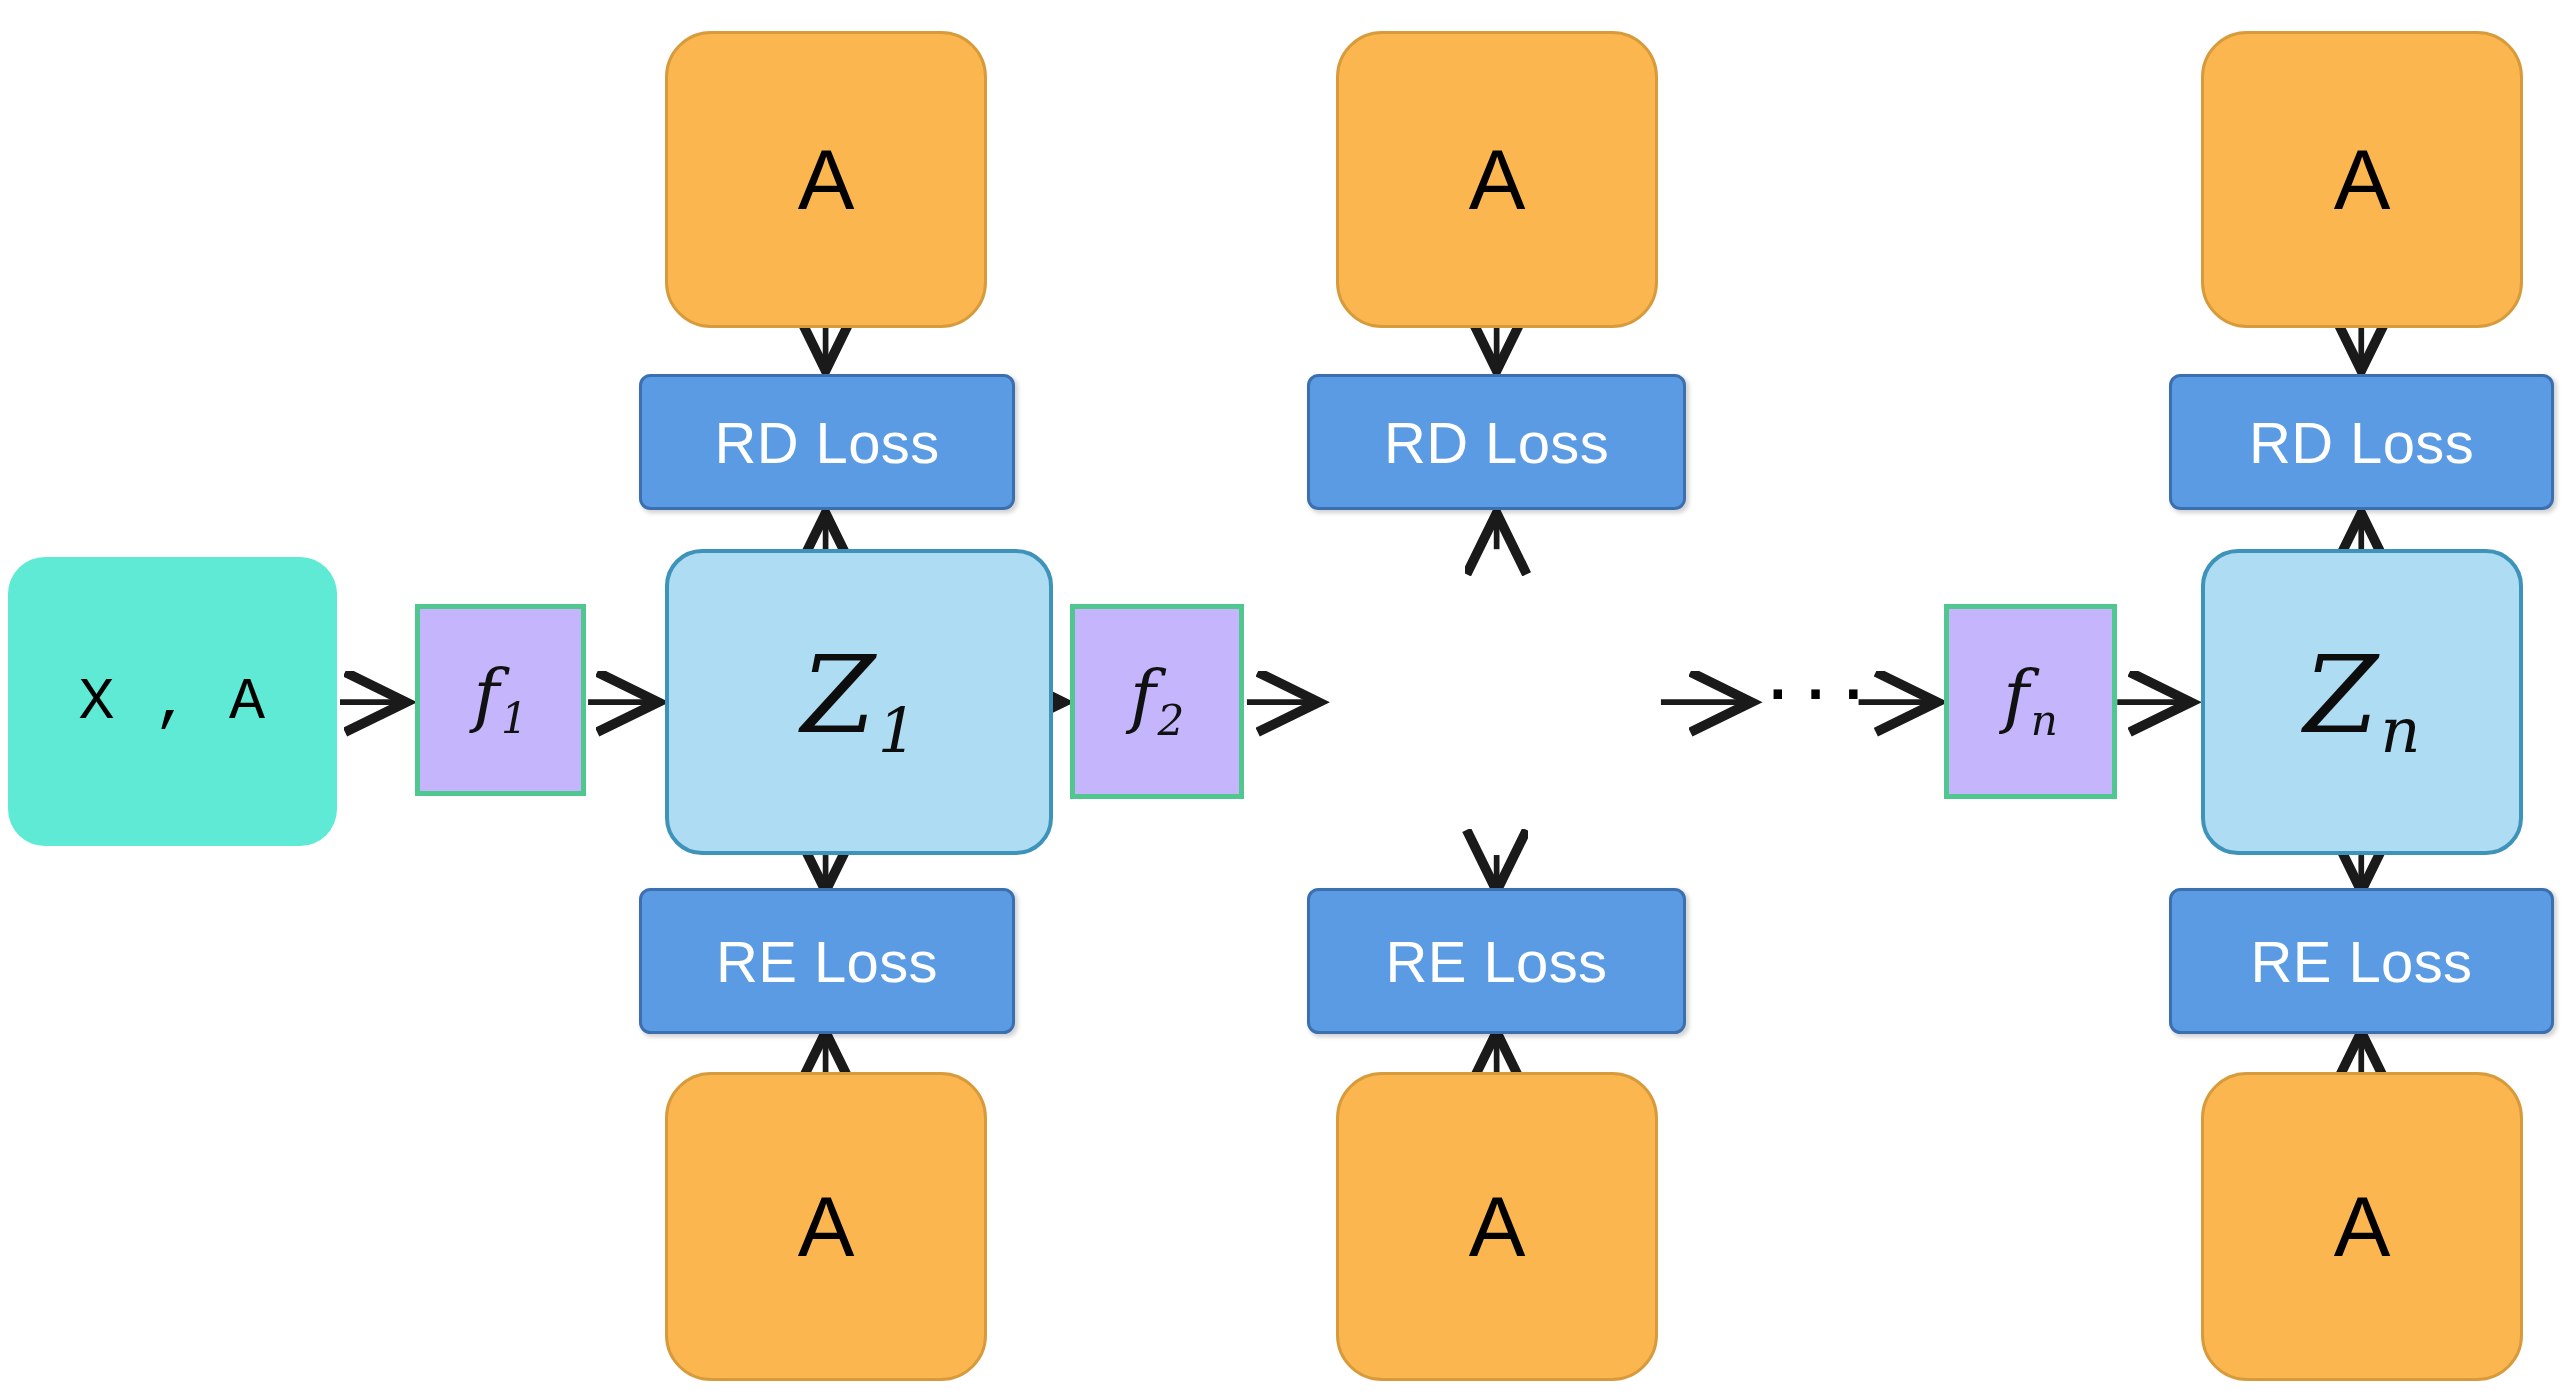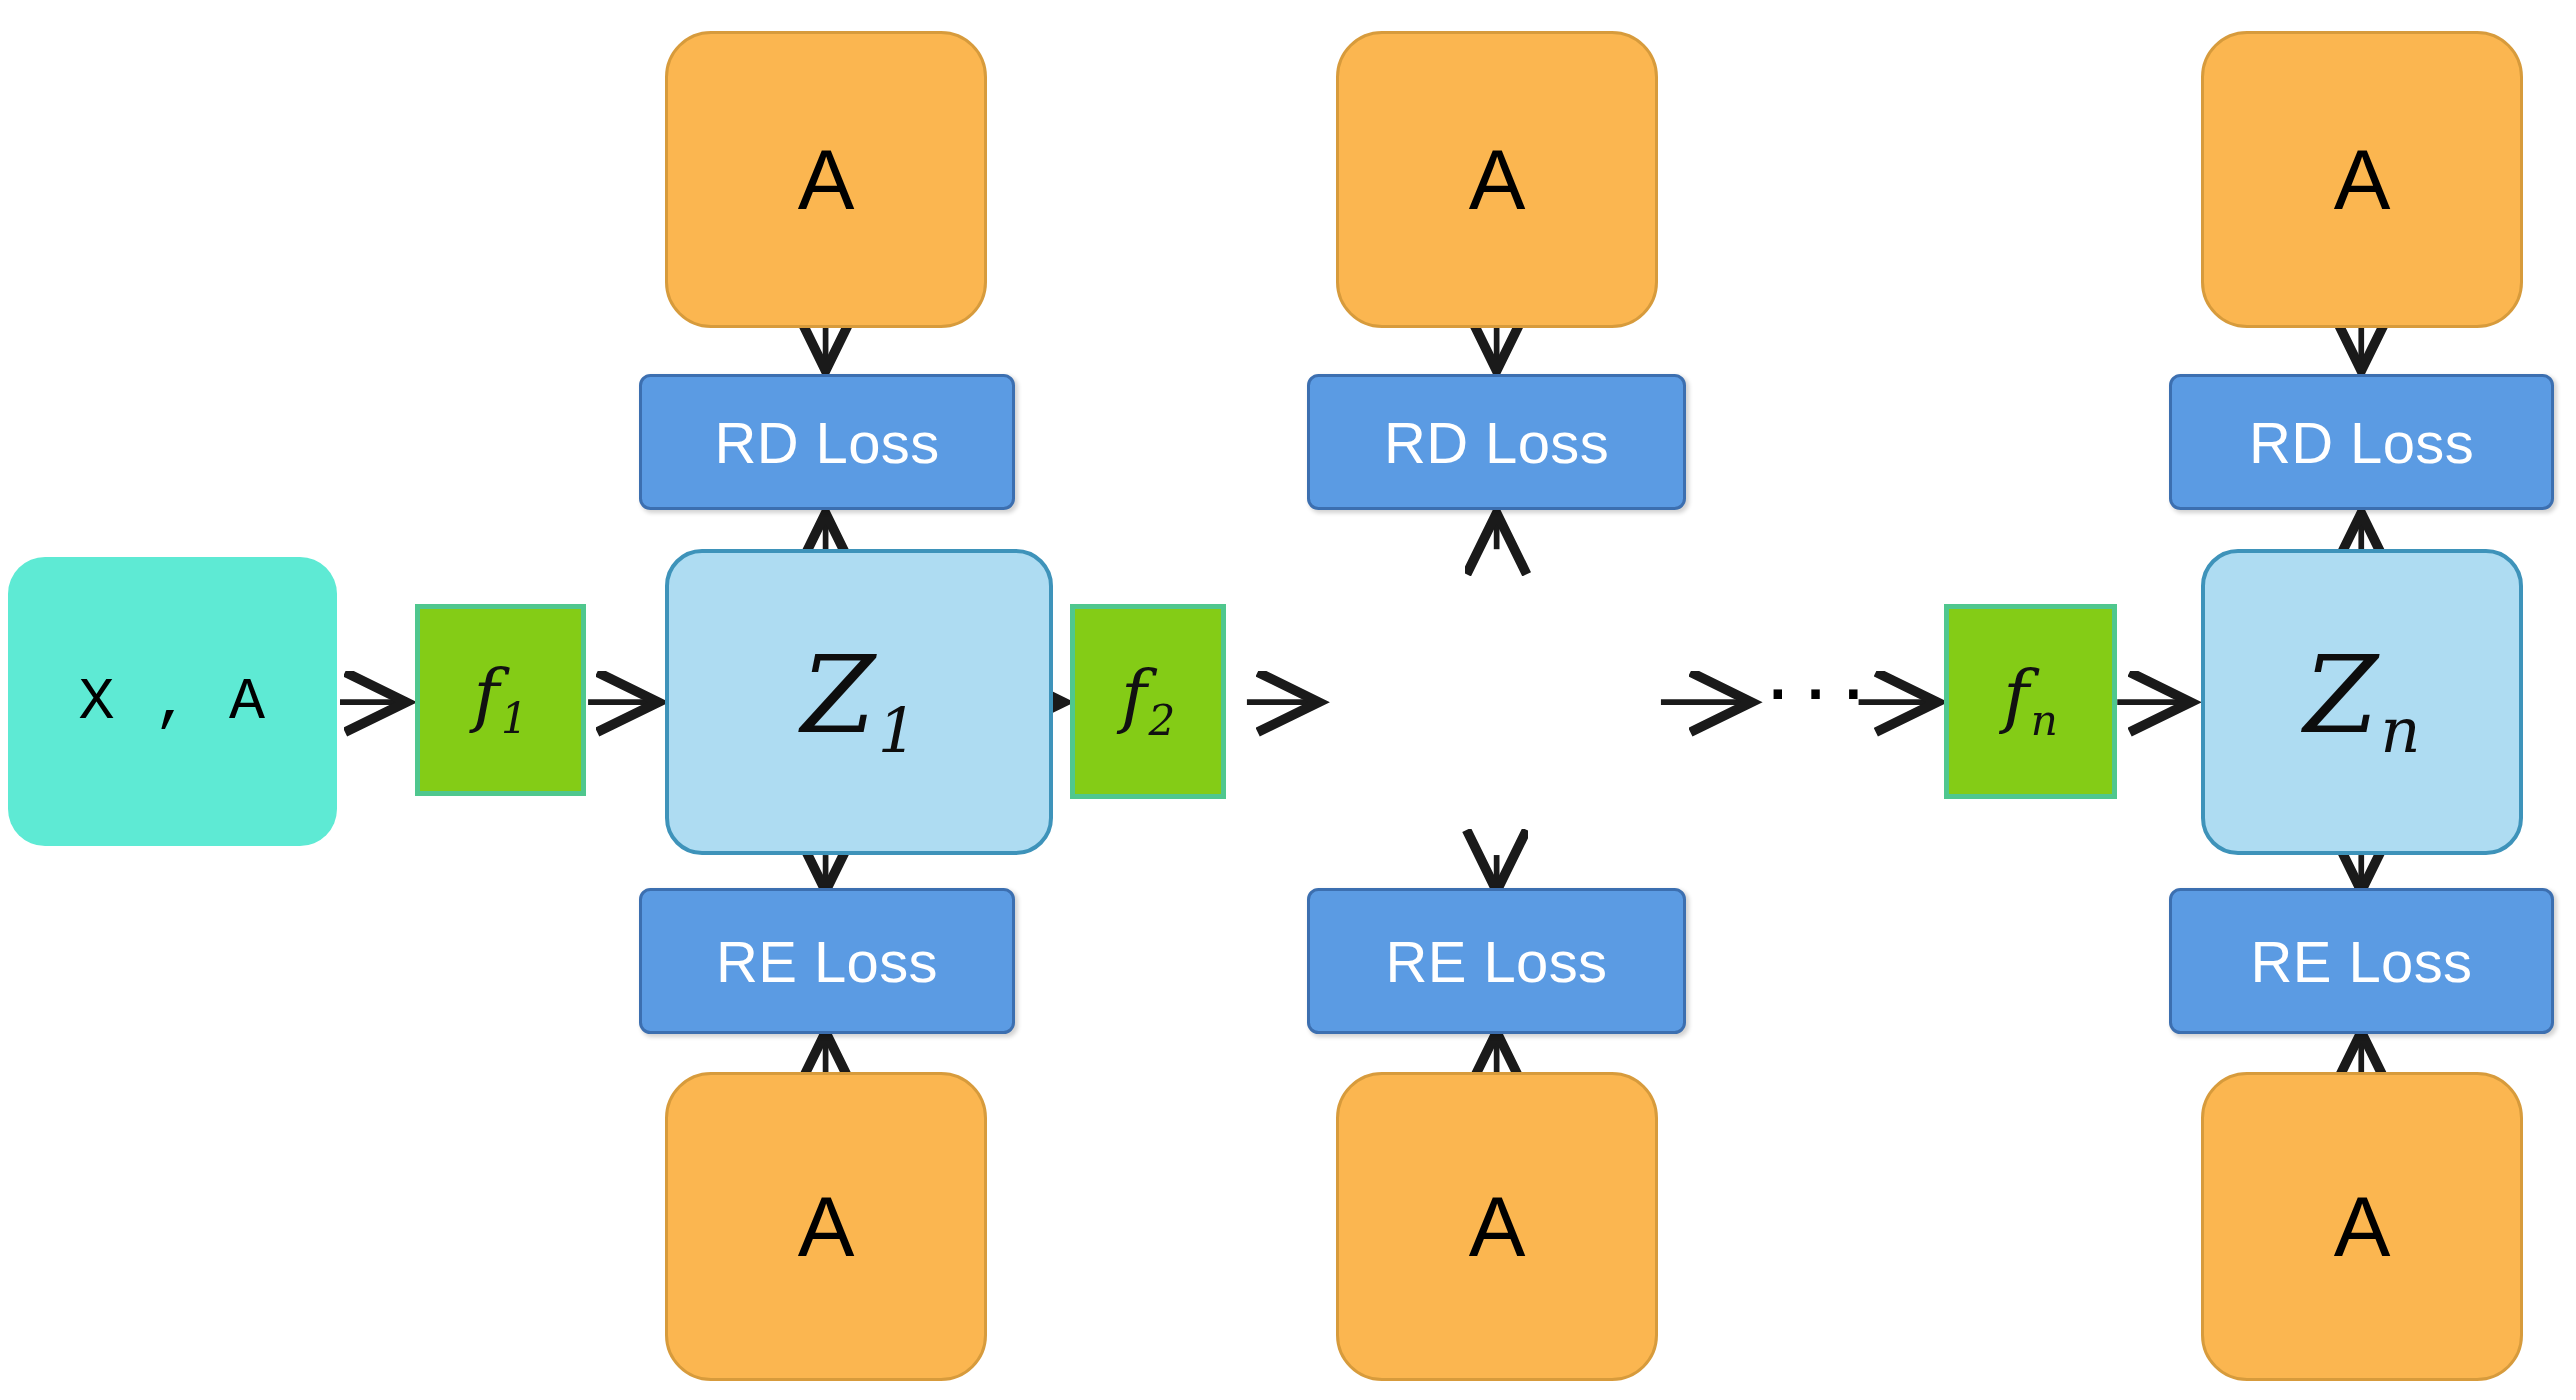--- a/index.html
+++ b/index.html
@@ -8,21 +8,21 @@
   #canvas{position:absolute;left:0;top:0;width:2576px;height:1401px;}
 
   .node{position:absolute;box-sizing:border-box;display:flex;
         align-items:center;justify-content:center;}
 
   
   .pink{background:#5eead4;border-radius:37px;color:#000;
         font-size:60px;letter-spacing:1.6px;font-family:Liberation Mono, monospace;}
 
   
-  .green{background:#84cc16;border:5.7px solid #4FC78E;}
+  .green{background:#c4b5fd;border:5.7px solid #4FC78E;}
   .green .mathlbl{font-family:"DejaVu Serif",serif;font-style:italic;
         font-size:70px;color:#111;line-height:1;}
   .green .sub{font-size:42px;vertical-align:-0.34em;font-style:italic;
         display:inline-block;margin-left:1.6px;}
 
   
   .latent{background:#AEDCF2;border:4.1px solid #3E93BA;border-radius:37px;}
   .latent .mathlbl{font-family:"DejaVu Serif",serif;font-style:italic;
         font-size:107px;color:#0d0d0d;line-height:1;}
   .latent .sub{font-size:62px;vertical-align:-0.32em;font-style:italic;
@@ -104,21 +104,21 @@
   </div>
 
   <div class="node loss" style="left:639px;top:888px;width:376px;height:146px;">
     <span>RE Loss</span>
   </div>
 
   <div class="node orange" style="left:665px;top:1072px;width:322px;height:309px;">
     <span>A</span>
   </div>
 
-  <div class="node green" style="left:1070px;top:604px;width:156px;height:195px;">
+  <div class="node green" style="left:1070px;top:604px;width:174px;height:195px;">
     <span class="mathlbl"><span>f</span><span class="sub">2</span></span>
   </div>
 
   <div class="node orange" style="left:1336px;top:31px;width:322px;height:297px;">
     <span>A</span>
   </div>
 
   <div class="node loss" style="left:1307px;top:374px;width:379px;height:136px;">
     <span>RD Loss</span>
   </div>

